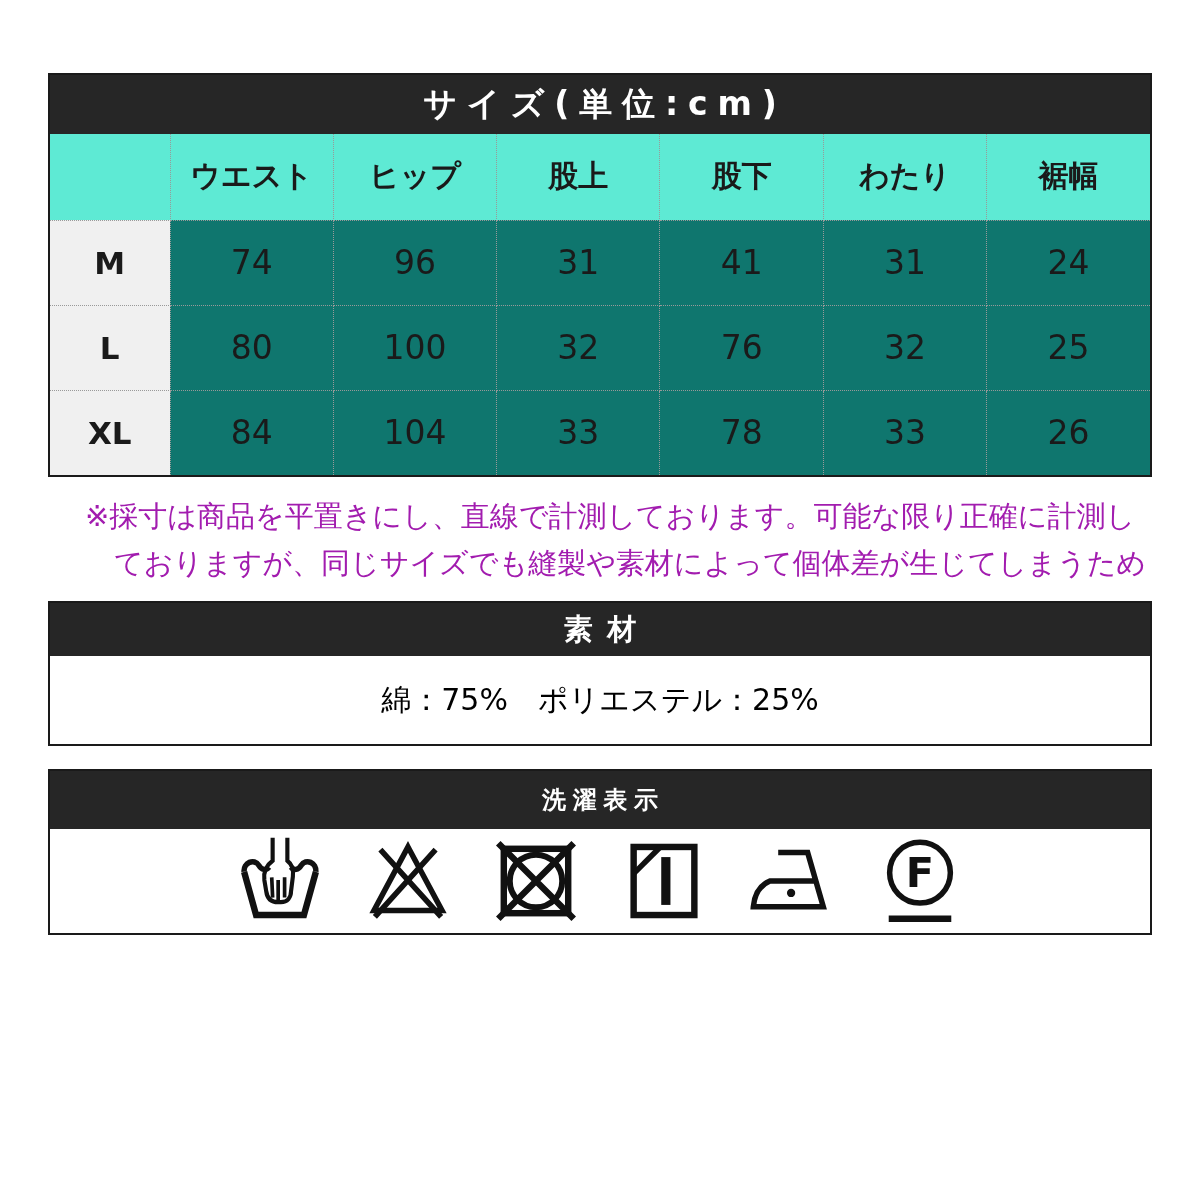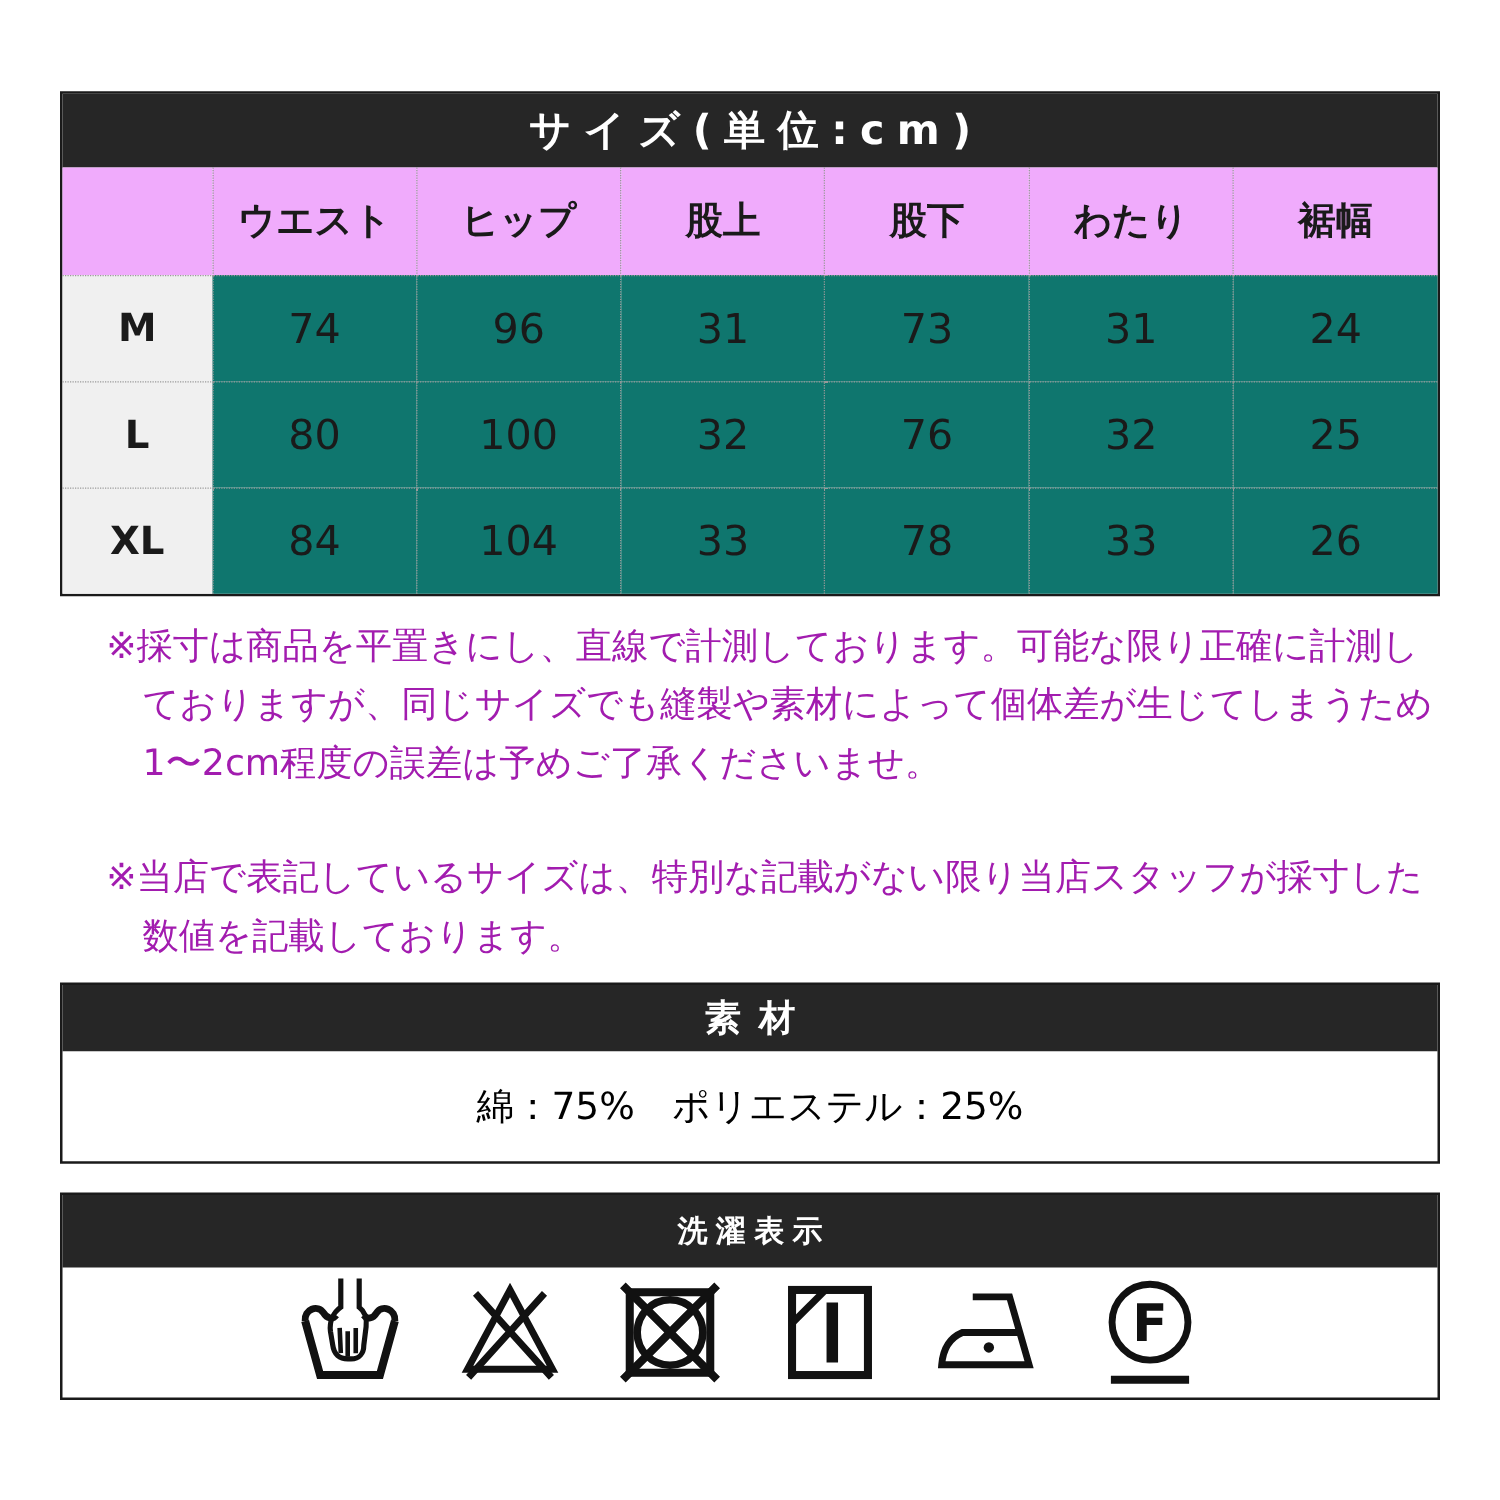--- a/index.html
+++ b/index.html
@@ -32,21 +32,21 @@
     border:1px dotted #999999;
     text-align:center;
     vertical-align:middle;
   }
   table.size-table tr > *:first-child { border-left:none; }
   table.size-table tr > *:last-child  { border-right:none; }
   table.size-table thead tr > *       { border-top:none; }
   table.size-table tbody tr:last-child > * { border-bottom:none; }
 
   table.size-table col.label-col { width:120px; }
-  table.size-table thead th { height:86px; background:#f0abfc; font-size:30px; font-weight:700; }
+  table.size-table thead th { height:86px; background:#5eead4; font-size:30px; font-weight:700; }
   table.size-table tbody th { background:#f0f0f0; font-size:31px; font-weight:700; }
   table.size-table tbody td { height:85px; background:#0f766e; font-size:33px; font-weight:400; }
 
   .note { margin:16px 0 0 37px; font-size:29px; line-height:47px; color:#a21caf; }
   .note.second { margin-top:44px; }
   .note-line { padding-left:29px; }
   .note-line.first { padding-left:0; }
 
   .mat-section  { margin-top:14px; }
   .mat-body {
@@ -91,21 +91,21 @@
           <th>わたり</th>
           <th>裾幅</th>
         </tr>
       </thead>
       <tbody>
         <tr>
           <th>M</th>
           <td>74</td>
           <td>96</td>
           <td>31</td>
-          <td>73</td>
+          <td>41</td>
           <td>31</td>
           <td>24</td>
         </tr>
         <tr>
           <th>L</th>
           <td>80</td>
           <td>100</td>
           <td>32</td>
           <td>76</td>
           <td>32</td>
@@ -120,25 +120,20 @@
           <td>33</td>
           <td>26</td>
         </tr>
       </tbody>
     </table>
   </section>
 
   <div class="note">
     <div class="note-line first">※採寸は商品を平置きにし、直線で計測しております。可能な限り正確に計測し</div>
     <div class="note-line">ておりますが、同じサイズでも縫製や素材によって個体差が生じてしまうため</div>
-    <div class="note-line">1〜2cm程度の誤差は予めご了承くださいませ。</div>
-  </div>
-  <div class="note second">
-    <div class="note-line first">※当店で表記しているサイズは、特別な記載がない限り当店スタッフが採寸した</div>
-    <div class="note-line">数値を記載しております。</div>
   </div>
 
   <section class="boxed mat-section">
     <div class="band mat-band">素材</div>
     <div class="mat-body">
       <span>綿：75%　ポリエステル：25%</span>
     </div>
   </section>
 
   <section class="boxed wash-section">

